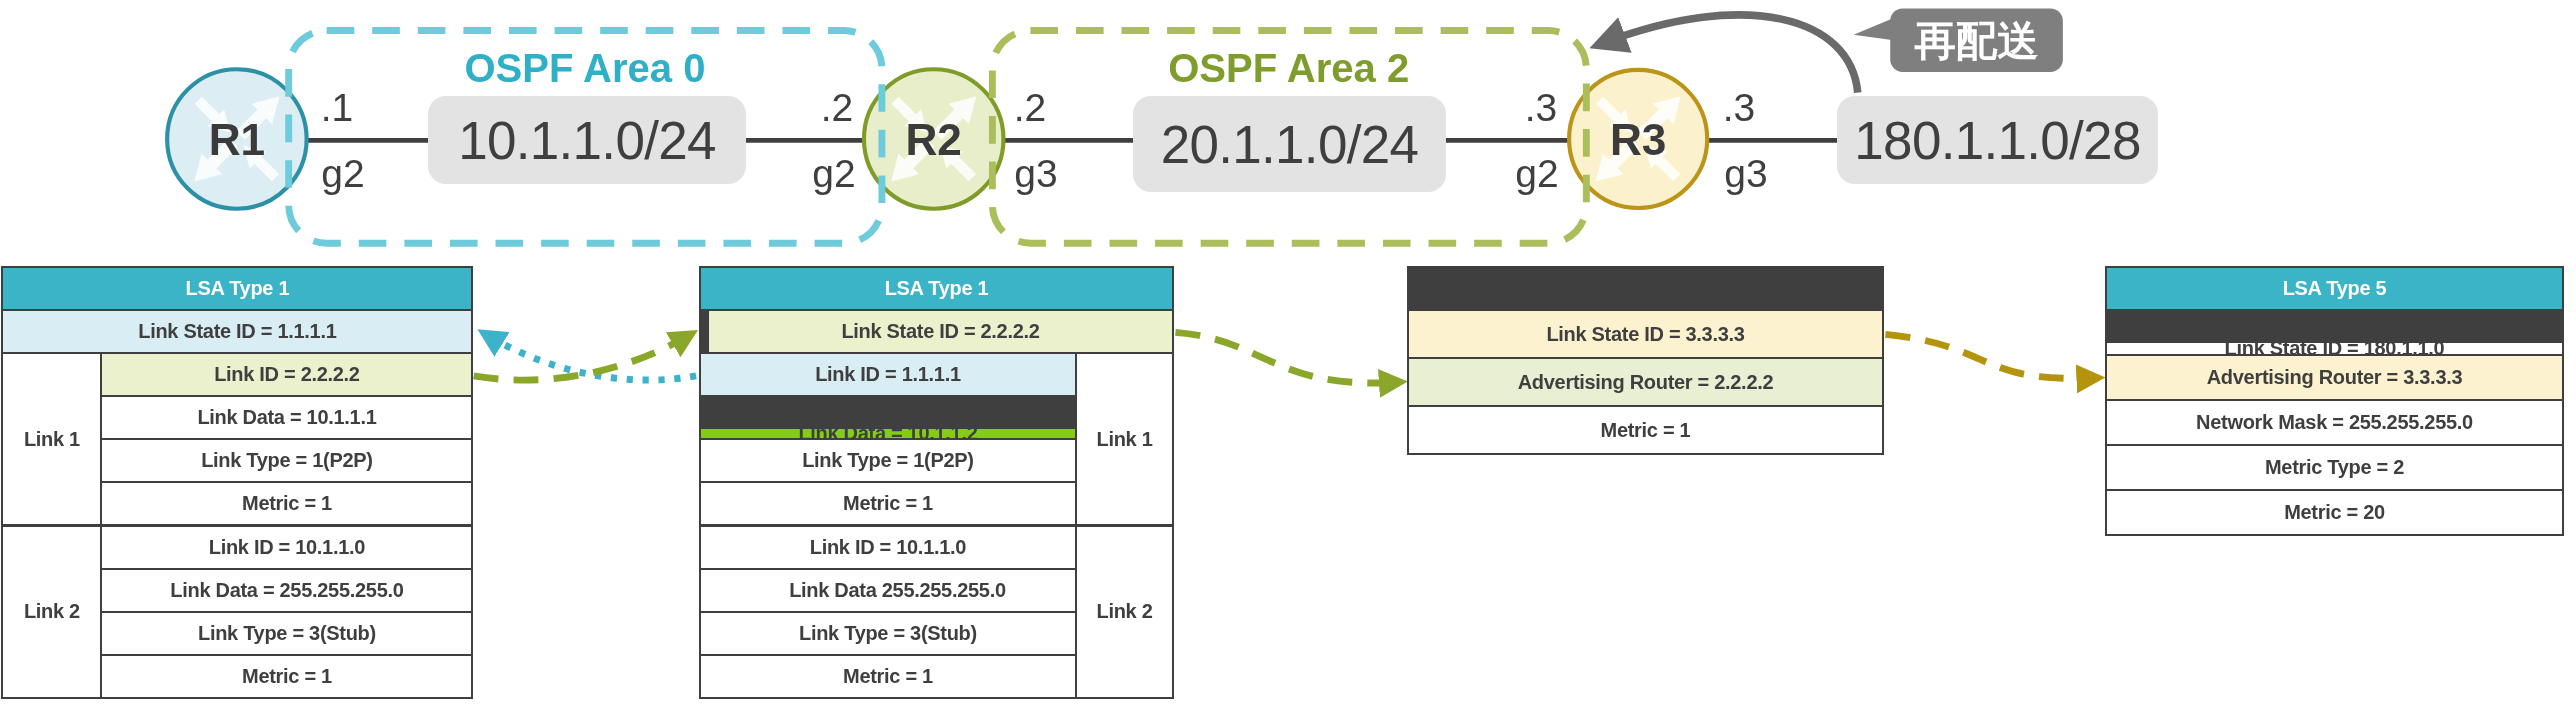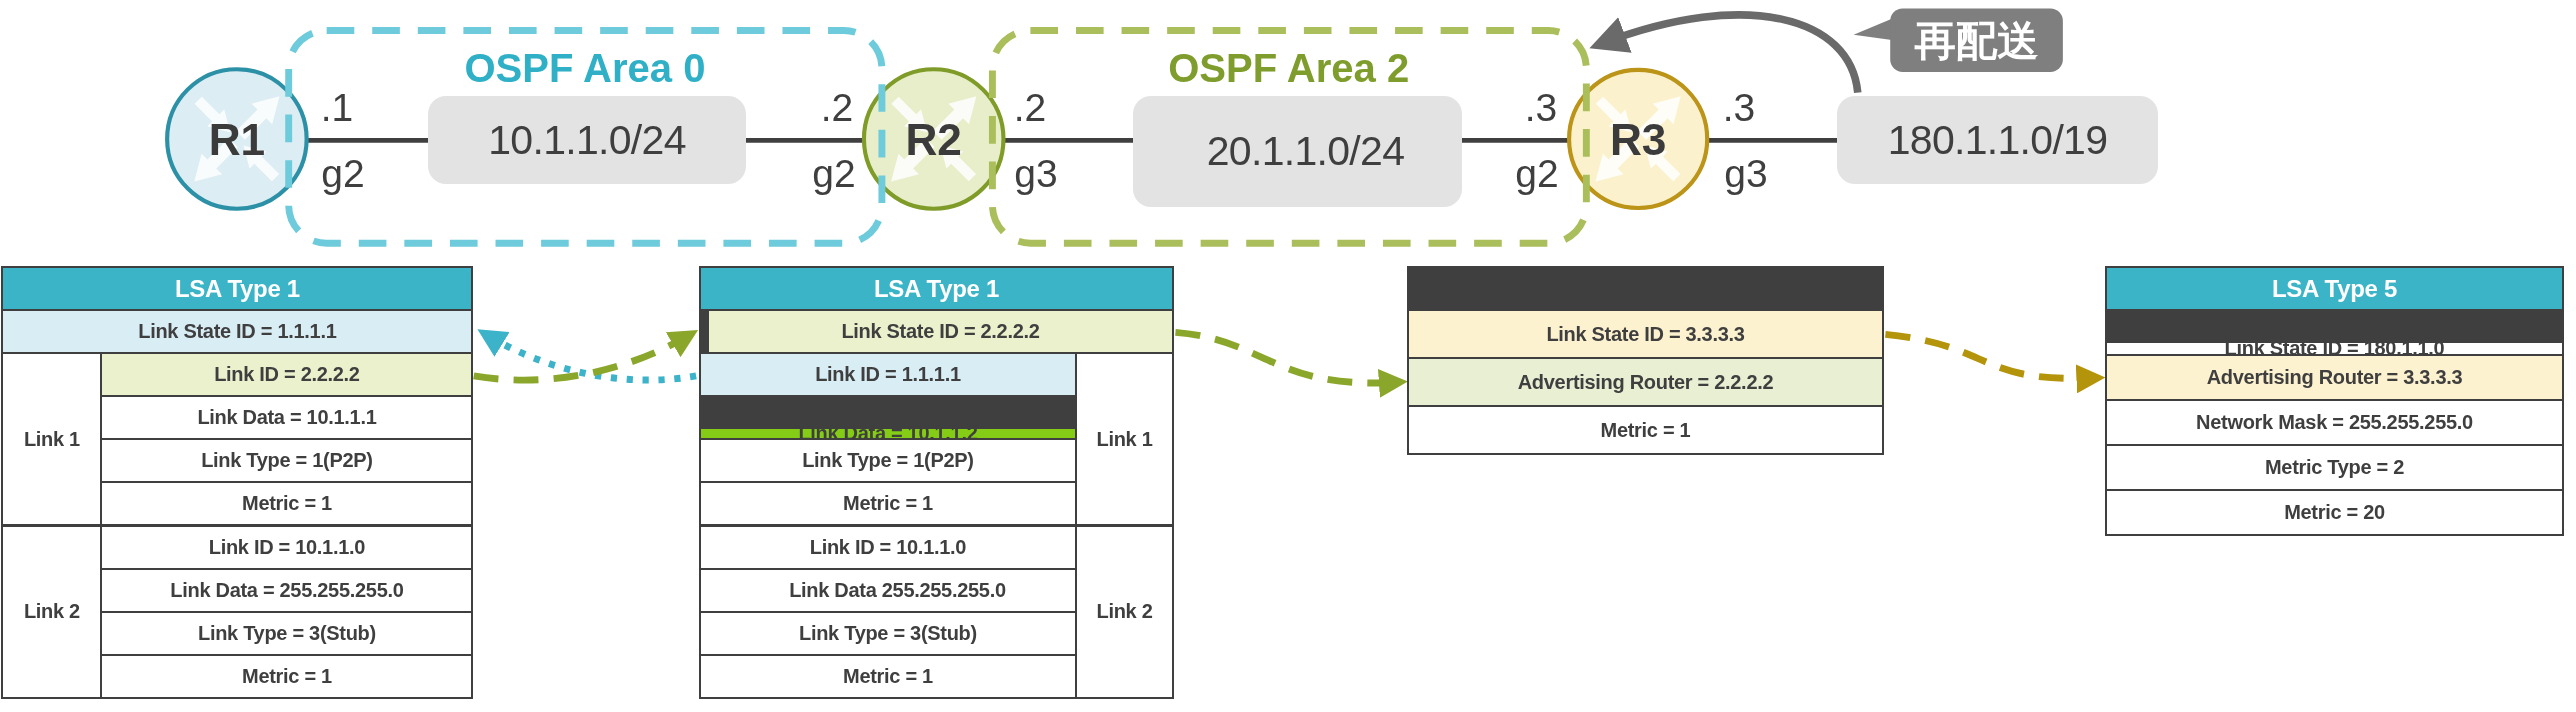--- a/index.html
+++ b/index.html
@@ -1,25 +1,25 @@
 <!DOCTYPE html>
 <html style="font-size:11px"><head>
 <meta charset="utf-8">
 <style>
   html,body{margin:0;padding:0;background:#ffffff;}
   body{font-family:"Liberation Sans","DejaVu Sans",sans-serif;}
   #stage{position:relative;width:2576px;height:713px;background:#ffffff;overflow:hidden;}
   #diagram-svg{position:absolute;left:0;top:0;}
   .netbox{position:absolute;background:#e3e3e3;border-radius:18px;display:flex;align-items:center;
-          justify-content:center;font-size:41px;color:#3f3f3f;letter-spacing:-0.7px;}
+          justify-content:center;font-size:53px;color:#3f3f3f;letter-spacing:-0.7px;}
   .iflabel{position:absolute;transform:translate(-50%,-50%);font-size:39px;color:#3f3f3f;white-space:nowrap;}
   .lsa-table{position:absolute;display:grid;gap:2.1px;border:2.1px solid #3f3f3f;box-sizing:border-box;}
   .cell{display:flex;align-items:center;justify-content:center;font-size:20px;white-space:nowrap;
         letter-spacing:-0.3px;font-weight:bold;}
-  .hdr{font-weight:700;font-size:24px;}
+  .hdr{font-weight:700;font-size:20px;}
 </style>
 </head>
 <body>
 
 <div id="stage">
 
   <svg id="diagram-svg" width="2576" height="713" viewBox="0 0 3730 1032">
     <defs>
       <marker id="mTeal" viewBox="0 0 10 10" refX="7" refY="5" markerWidth="4.2" markerHeight="4.2" orient="auto">
         <path d="M0,0 L10,5 L0,10 z" fill="#3db3c9"></path>
@@ -84,22 +84,22 @@
       <text x="2862" y="79" text-anchor="middle" font-size="60" font-weight="600" fill="#ffffff">再配送</text>
     </g>
 
     <path d="M 1008 544 C 910 562 795 540 702 483" fill="none" stroke-width="10" stroke-dasharray="9 14" marker-end="url(#mTeal)" stroke="#3db3c9"></path>
     <path d="M 686 544 C 790 562 905 540 1000 484" fill="none" stroke-width="10" stroke-dasharray="36 22" marker-end="url(#mGreen)" stroke="#8ba72b"></path>
     <path d="M 1702 481 C 1835 492 1845 565 2026 553" fill="none" stroke-width="10" stroke-dasharray="36 22" marker-end="url(#mGreen)" stroke="#8ba72b"></path>
     <path d="M 2730 484 C 2890 500 2860 555 3036 547" fill="none" stroke-width="10" stroke-dasharray="36 22" marker-end="url(#mMustard)" stroke="#b4940b"></path>
   </svg>
 
   <div class="netbox" style="left:428px;top:96px;width:318px;height:88px;">10.1.1.0/24</div>
-  <div class="netbox" style="left:1133px;top:96px;width:313px;height:111px;padding-left:16px;">20.1.1.0/24</div>
-  <div class="netbox" style="left:1837px;top:96px;width:321px;height:88px;">180.1.1.0/19</div>
+  <div class="netbox" style="left:1133px;top:96px;width:313px;height:96px;">20.1.1.0/24</div>
+  <div class="netbox" style="left:1837px;top:96px;width:321px;height:88px;">180.1.1.0/28</div>
 
   <div class="iflabel" style="left:337px;top:108px;">.1</div>
   <div class="iflabel" style="left:343px;top:174px;">g2</div>
   <div class="iflabel" style="left:837px;top:108px;">.2</div>
   <div class="iflabel" style="left:834px;top:174px;">g2</div>
   <div class="iflabel" style="left:1030px;top:108px;">.2</div>
   <div class="iflabel" style="left:1036px;top:174px;">g3</div>
   <div class="iflabel" style="left:1541px;top:108px;">.3</div>
   <div class="iflabel" style="left:1537px;top:174px;">g2</div>
   <div class="iflabel" style="left:1739px;top:108px;">.3</div>

